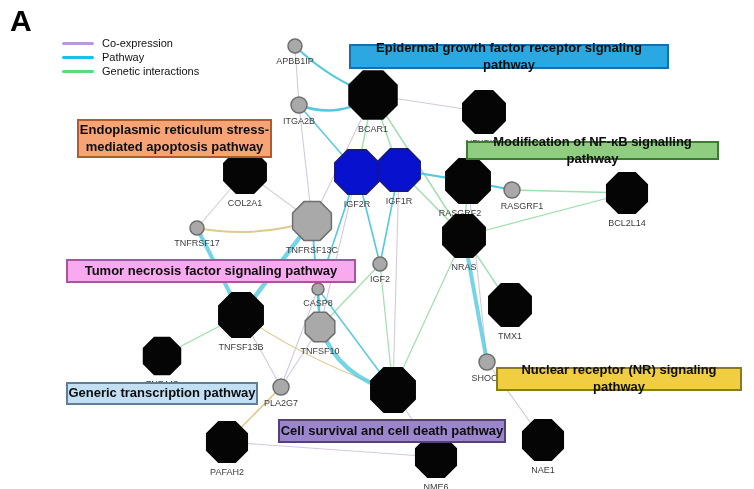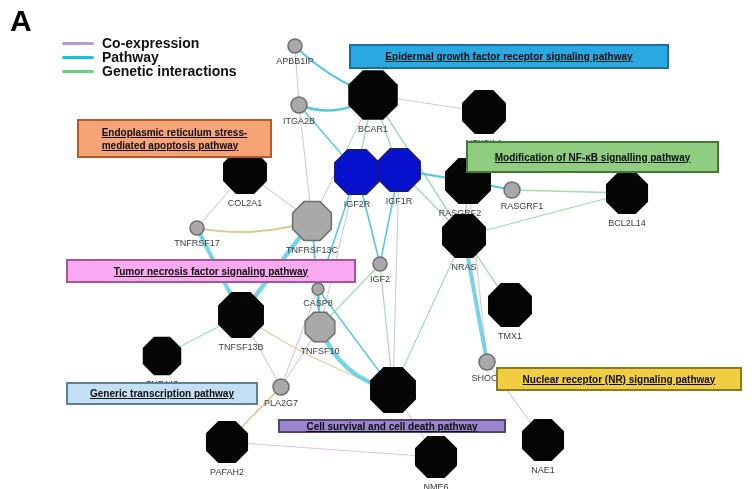--- a/index.html
+++ b/index.html
@@ -7,25 +7,25 @@
     position:relative;width:754px;height:489px;background:#ffffff;overflow:hidden;
     font-family:"Liberation Sans",sans-serif;
   }
   #net{position:absolute;left:0;top:0;}
   #panel-label{
     position:absolute;left:10px;top:4px;font-size:30px;font-weight:bold;color:#000;
   }
   #legend{position:absolute;left:62px;top:36px;}
   .legend-row{display:flex;align-items:center;height:14px;}
   .legend-line{width:32px;height:3px;border-radius:2px;margin-right:8px;flex:0 0 auto;}
-  .legend-label{font-size:14px;font-weight:bold;color:#111;white-space:nowrap;}
+  .legend-label{font-size:11px;font-weight:normal;color:#111;white-space:nowrap;}
   .pathway-box{
     position:absolute;box-sizing:border-box;border:2px solid #333;
-    display:flex;align-items:center;justify-content:center;
-    font-size:10px;font-weight:bold;color:#0d0d0d;line-height:1.3;white-space:pre-line;text-decoration:underline;
+    display:flex;align-items:center;justify-content:center;text-align:center;
+    font-size:13px;font-weight:bold;color:#0d0d0d;line-height:1.3;white-space:pre-line;
   }
   .node-label{font-size:9px;fill:#3c3c3c;}
 </style>
 </head>
 <body>
 
 <div id="figure">
   <svg id="net" width="754" height="489" viewBox="0 0 754 489">
       <path d="M295,46 L299,105" fill="none" stroke="#D4C9DC" stroke-width="1.1" stroke-linecap="round"></path>
       <path d="M373,95 L484,112" fill="none" stroke="#D4C9DC" stroke-width="1.1" stroke-linecap="round"></path>
@@ -136,19 +136,19 @@
       </div>
       <div class="legend-row">
         <div class="legend-line" style="background: rgb(99, 216, 120);"></div>
         <div class="legend-label">Genetic interactions</div>
       </div>
     </div>
   <div id="boxes">
       <div class="pathway-box" style="left: 349px; top: 44px; width: 320px; height: 25px; background: rgb(41, 168, 226); border-color: rgb(27, 111, 166);">Epidermal growth factor receptor signaling pathway</div>
       <div class="pathway-box" style="left: 62px; top: 119px; width: 195px; height: 39px; background: rgb(246, 163, 118); border-color: rgb(176, 90, 46); margin-left: 15px;">Endoplasmic reticulum stress-
 mediated apoptosis pathway</div>
-      <div class="pathway-box" style="left: 466px; top: 141px; width: 253px; height: 32px; background: rgb(143, 206, 128); border-color: rgb(63, 122, 51);">Modification of NF-κB signalling pathway</div>
+      <div class="pathway-box" style="left: 466px; top: 141px; width: 253px; height: 19px; background: rgb(143, 206, 128); border-color: rgb(63, 122, 51);">Modification of NF-κB signalling pathway</div>
       <div class="pathway-box" style="left: 66px; top: 259px; width: 290px; height: 24px; background: rgb(248, 169, 240); border-color: rgb(168, 85, 160);">Tumor necrosis factor signaling pathway</div>
       <div class="pathway-box" style="left: 496px; top: 336px; width: 246px; height: 24px; background: rgb(241, 206, 65); border-color: rgb(138, 122, 34); margin-top: 31px;">Nuclear receptor (NR) signaling pathway</div>
       <div class="pathway-box" style="left: 66px; top: 382px; width: 192px; height: 23px; background: rgb(195, 223, 243); border-color: rgb(94, 126, 153);">Generic transcription pathway</div>
-      <div class="pathway-box" style="left: 278px; top: 419px; width: 228px; height: 14px; background: rgb(155, 134, 206); border-color: rgb(85, 64, 126);">Cell survival and cell death pathway</div>
+      <div class="pathway-box" style="left: 278px; top: 419px; width: 228px; height: 24px; background: rgb(155, 134, 206); border-color: rgb(85, 64, 126);">Cell survival and cell death pathway</div>
     </div>
 </div>
 
 </body></html>

